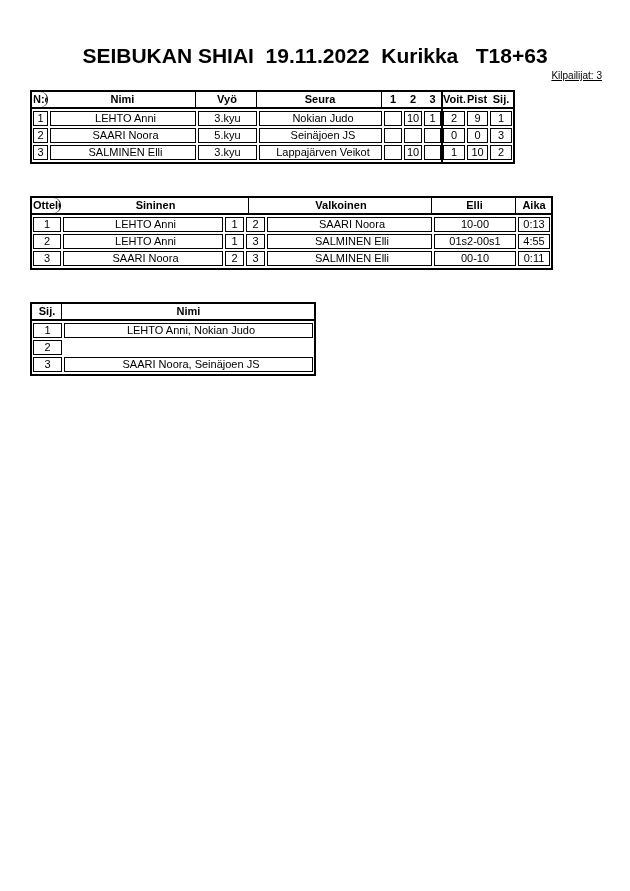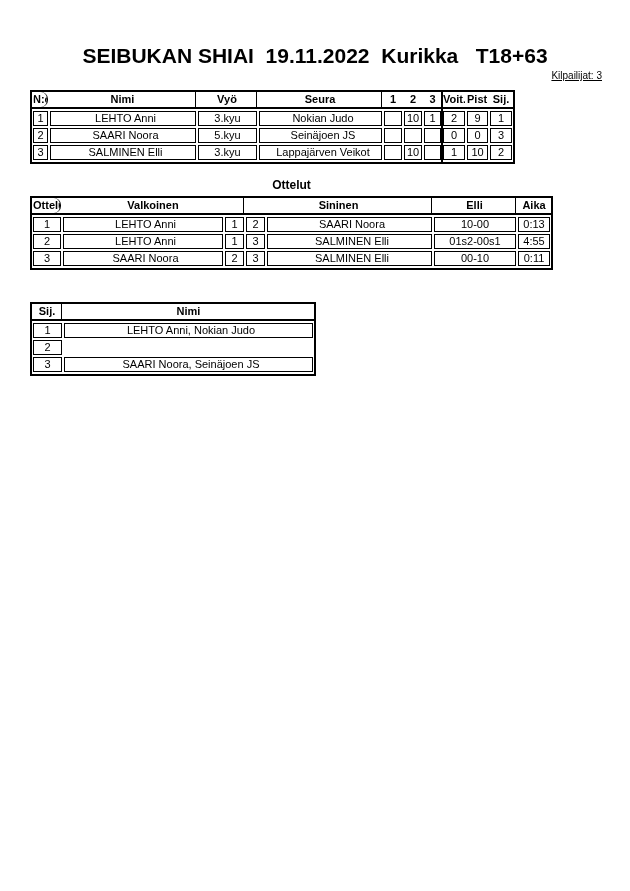--- a/index.html
+++ b/index.html
@@ -110,27 +110,26 @@
         <div class="bcell w-m"></div>
         <div class="bcell w-m">10</div>
         <div class="bcell w-m3"></div>
         <div class="bcell w-voit">1</div>
         <div class="bcell w-pist">10</div>
         <div class="bcell w-sij">2</div>
       </div>
     </div>
   </div>
 
-  <div class="sec-heading" id="h-matches">Ottelut</div>
 
   <div class="tbl" id="tbl-matches">
     <div class="hrow">
       <div class="hcell hl sep w-ott">Ottelu</div>
+      <div class="hcell sep w-sgrp">Sininen</div>
       <div class="hcell sep w-vgrp">Valkoinen</div>
-      <div class="hcell sep w-sgrp">Sininen</div>
       <div class="hcell sep w-tulos">Elli</div>
       <div class="hcell w-aika">Aika</div>
     </div>
     <div class="tbody">
       <div class="brow">
         <div class="bcell w-ott">1</div>
         <div class="bcell l w-vname">LEHTO Anni</div>
         <div class="bcell w-num">1</div>
         <div class="bcell w-num">2</div>
         <div class="bcell l w-sname">SAARI Noora</div>

